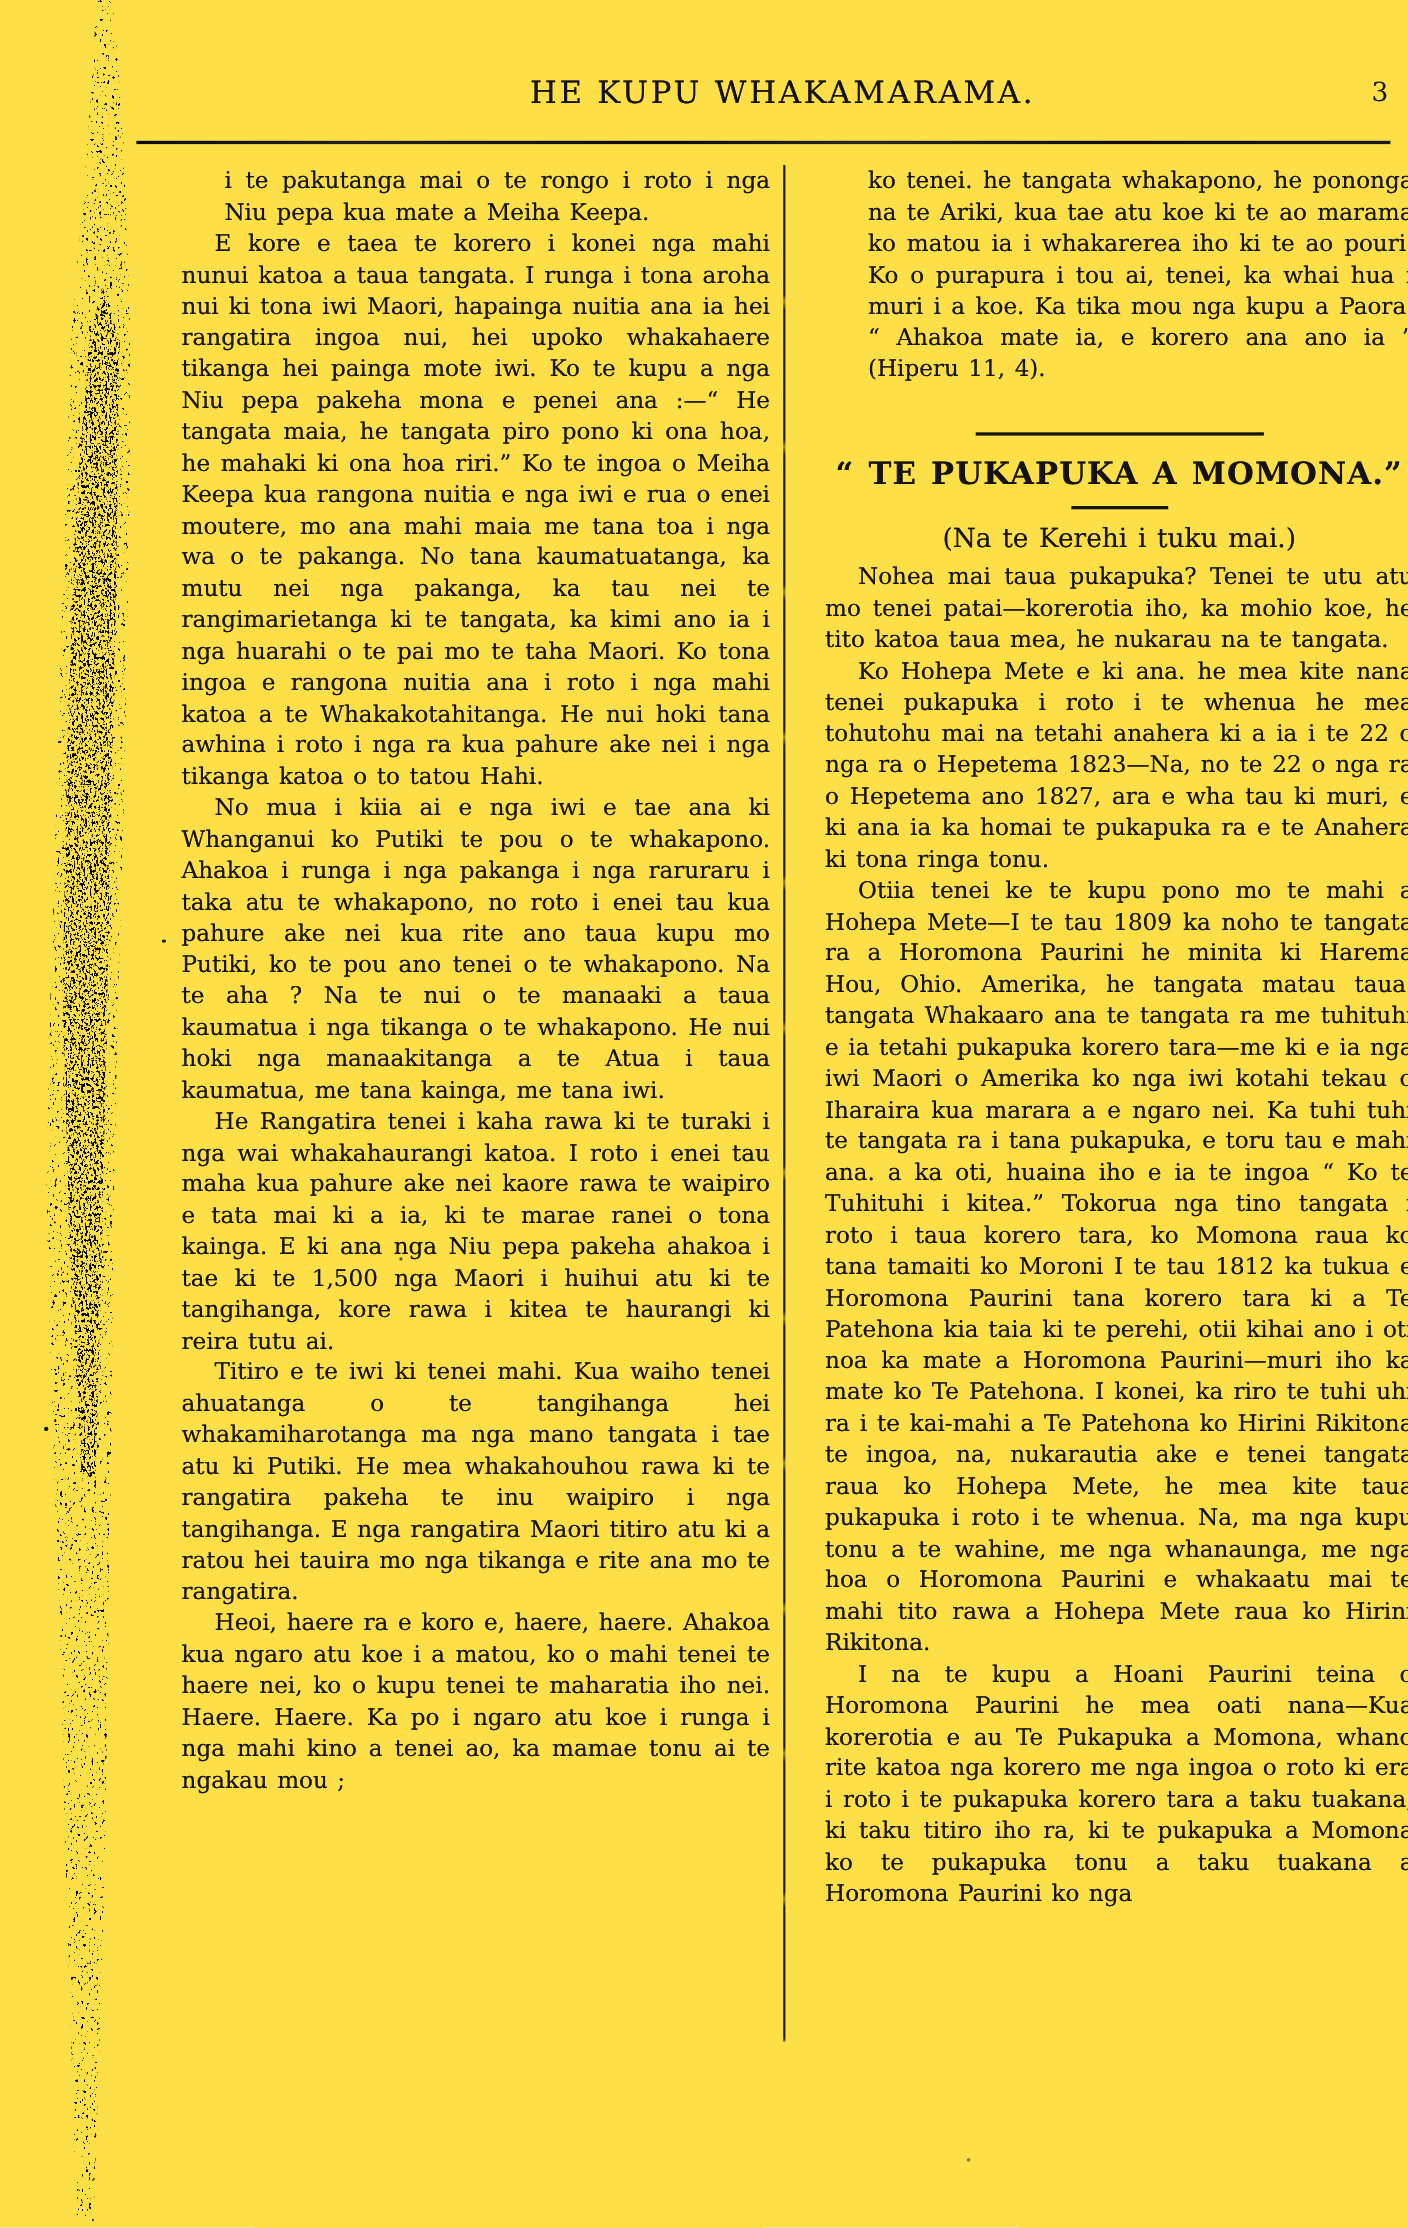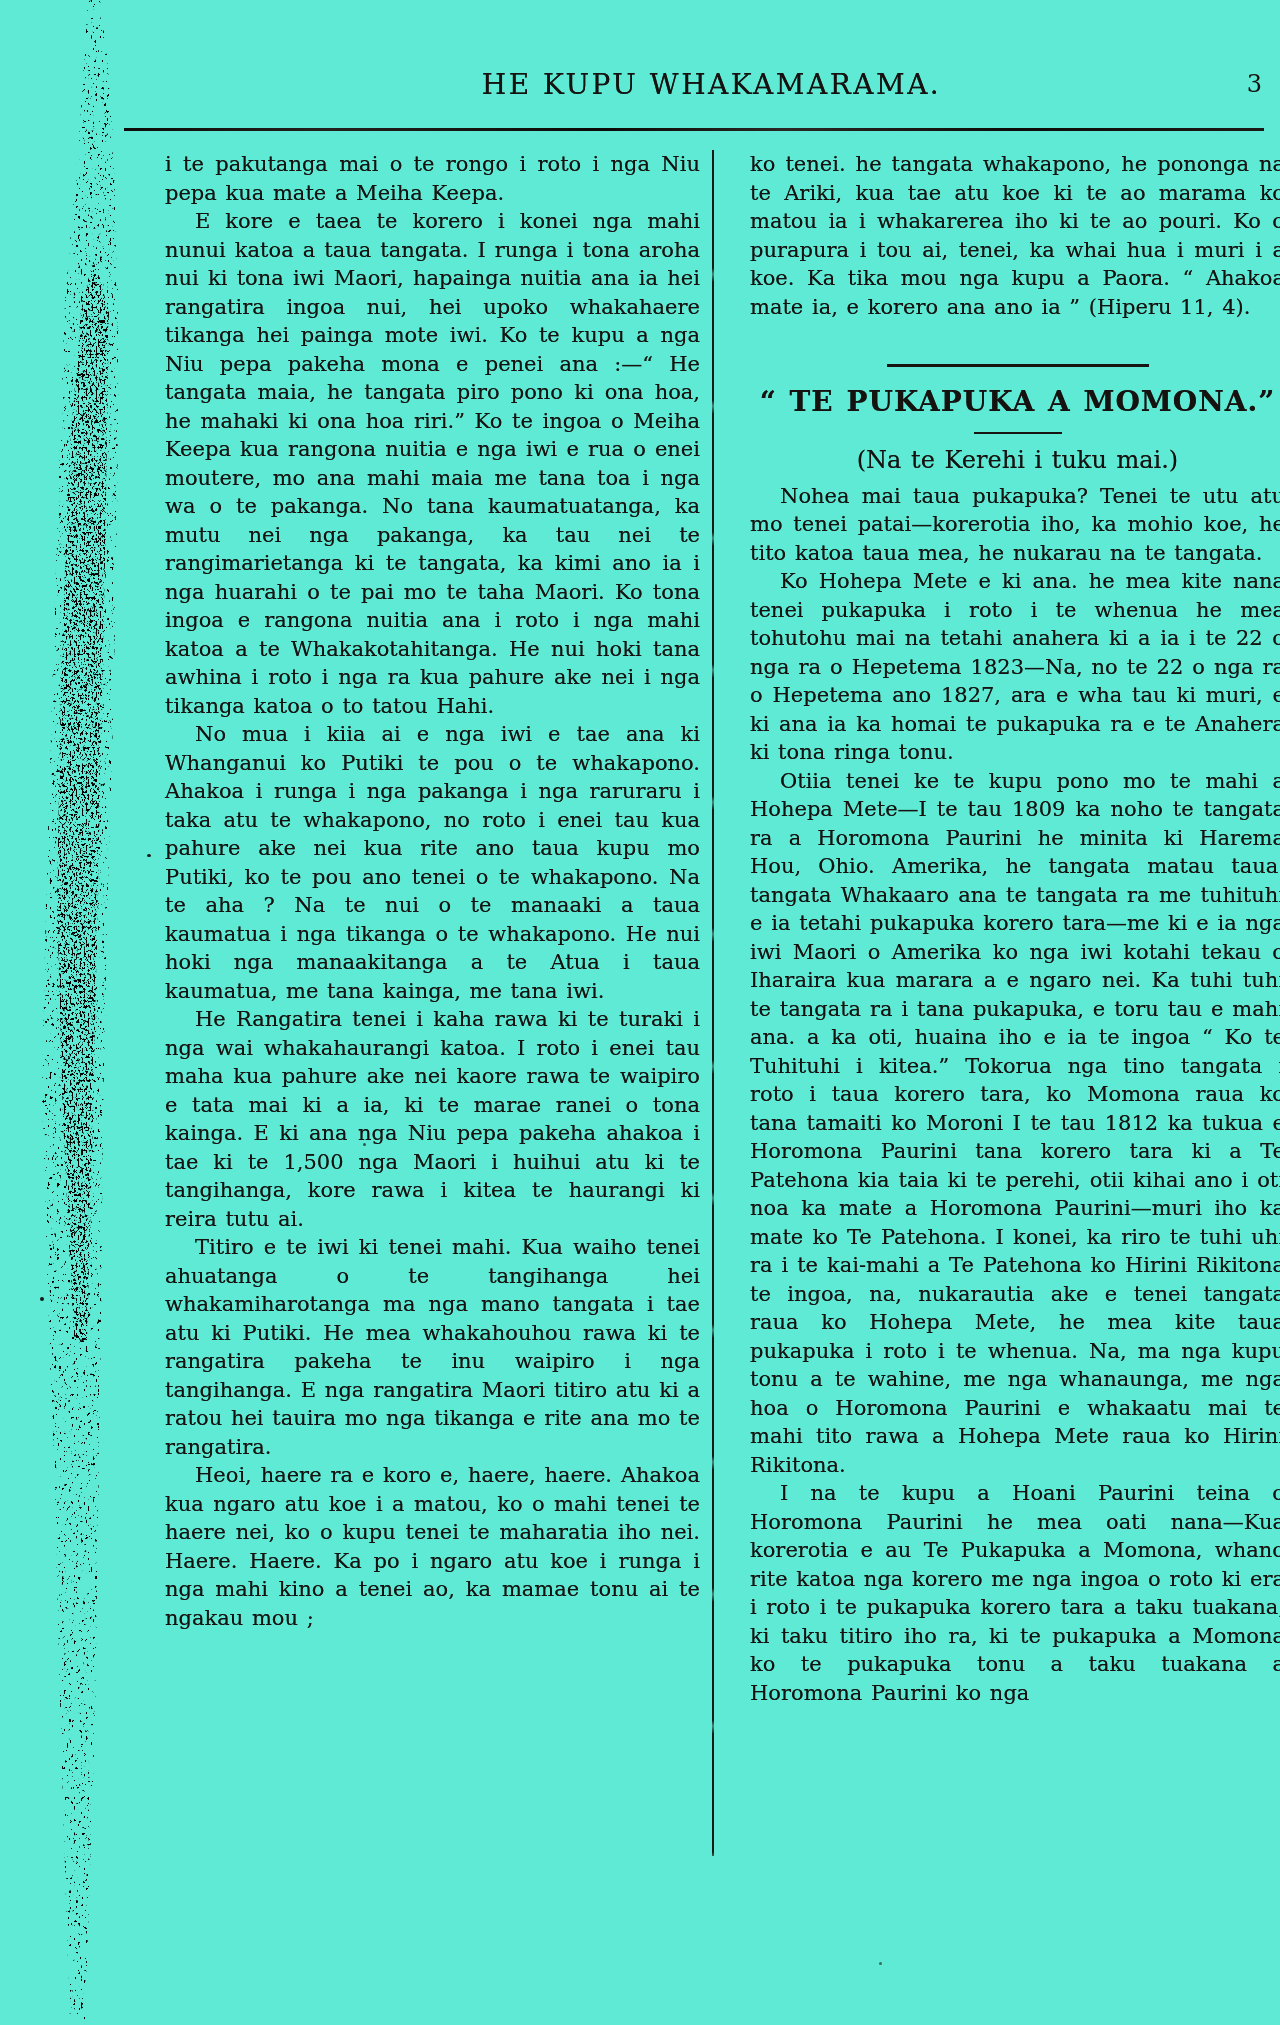--- a/index.html
+++ b/index.html
@@ -4,21 +4,21 @@
 <style>
   html, body {
     margin: 0;
     padding: 0;
     background: #e8e8e4;
   }
   .page {
     position: relative;
     width: 1280px;
     height: 2025px;
-    background: #5eead4;
+    background: #fde047;
     overflow: hidden;
     font-family: "DejaVu Serif", "Liberation Serif", serif;
     color: #151210;
   }
   
   .gutter {
     position: absolute;
     left: 0; top: 0;
     pointer-events: none;
   }
@@ -60,21 +60,21 @@
   .col-left  { left: 165px; }
   .col-right { left: 750px; }
   .col-divider {
     position: absolute;
     left: 712px; top: 150px;
     width: 2px; height: 1706px;
     background: repeating-linear-gradient(180deg,#1c1916 0px,#1c1916 118px,rgba(28,25,22,.45) 124px,#1c1916 132px);
   }
   p { margin: 0; }
   p.indent { text-indent: 30px; }
-  p.noindent { text-indent: 0; }
+  p.noindent { text-indent: 0; margin-left: 39px; }
   
   .section-rule-long {
     width: 262px; height: 3px;
     margin: 43px auto 0 auto;
     background: #171411;
   }
   .section-title {
     margin: 21px 0 0 0;
     font-size: 28px;
     font-weight: bold;

